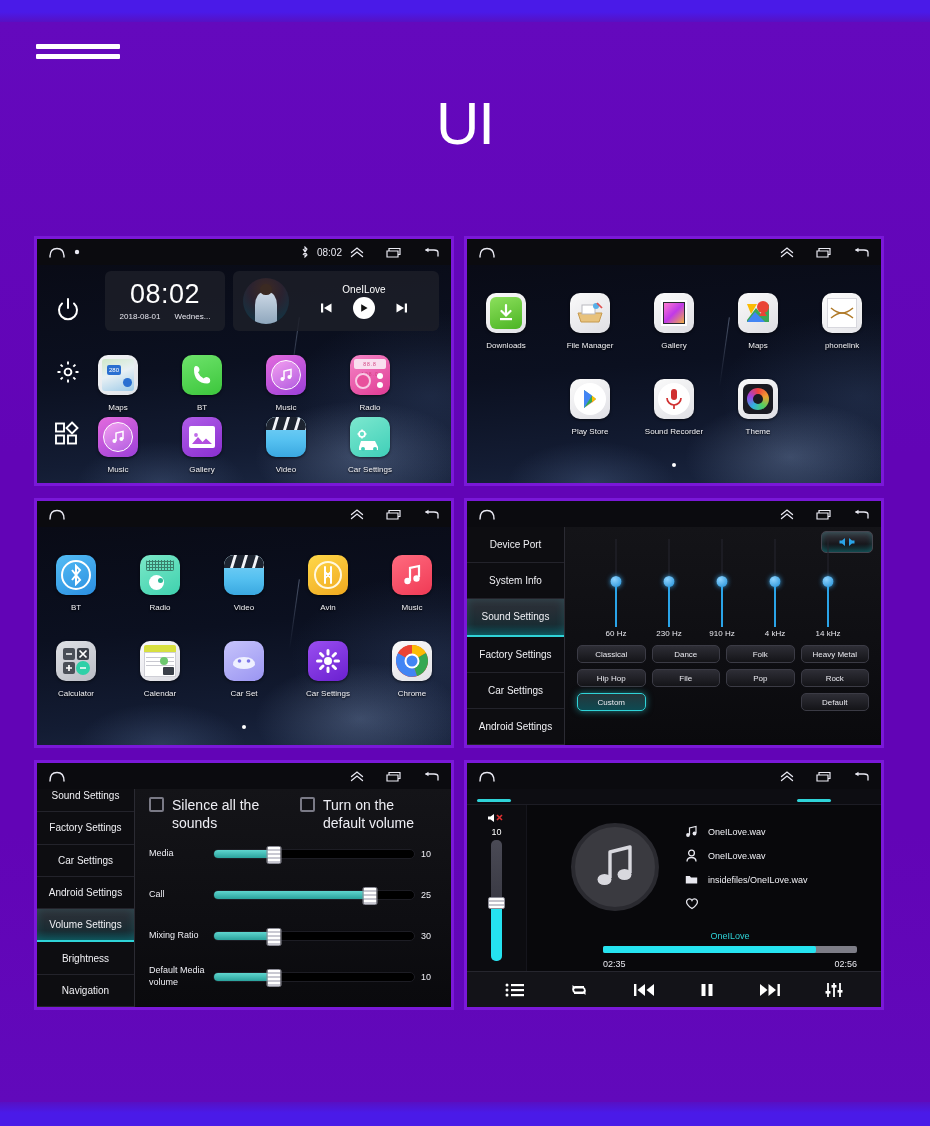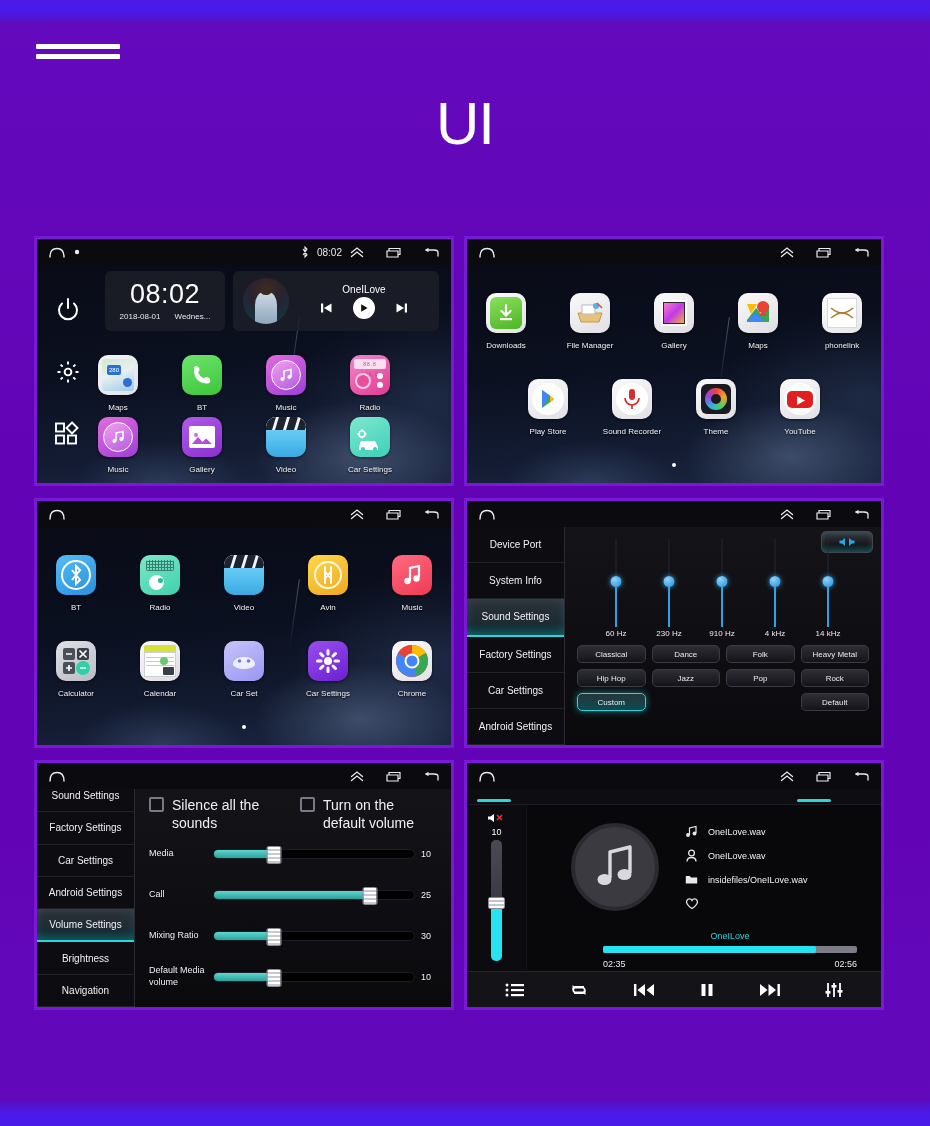--- a/index.html
+++ b/index.html
@@ -573,31 +573,20 @@
           </div>
           <div class="app">
             <div class="tile">
               <div style="position:absolute;inset:0;background:linear-gradient(150deg,#fafafa,#dedee3)"></div>
               <div style="position:absolute;left:5px;top:5px;right:5px;bottom:5px;background:#1a1a22;border-radius:6px"></div>
               <div style="position:absolute;left:9px;top:9px;width:22px;height:22px;border-radius:50%;background:conic-gradient(#f04040,#f0a030,#50d060,#30b0e0,#a040e0,#f04040)"></div>
               <div style="position:absolute;left:15px;top:15px;width:10px;height:10px;border-radius:50%;background:#1a1a22"></div>
             </div>
             <div class="lbl">Theme</div>
           </div>
-          <div class="app">
-            <div class="tile">
-              <div style="position:absolute;inset:0;background:linear-gradient(150deg,#fafafa,#e0e0e5)"></div>
-              <div style="position:absolute;left:4px;top:4px;right:4px;bottom:4px;background:#fff;border-radius:50%"></div>
-              <div style="position:absolute;left:7px;top:12px;width:26px;height:17px;background:#e02020;border-radius:5px"></div>
-              <svg width="10" height="11" viewBox="0 0 10 11" style="position:relative;top:1px;left:1px">
-                <path d="M1 1 L9 5.5 L1 10 z" fill="#fff"></path>
-              </svg>
-            </div>
-            <div class="lbl">YouTube</div>
-          </div>
         </div>
     </div>
     <div class="pagedots" style="bottom:12px"><i></i></div>
   </div>
 
   <div class="device">
     <div class="wall"></div>
     <div class="statusbar">
       <div class="sb-left">
         <span class="ico">
@@ -861,21 +850,21 @@
             <div class="preset">
               <span>Folk</span>
             </div>
             <div class="preset">
               <span>Heavy Metal</span>
             </div>
             <div class="preset">
               <span>Hip Hop</span>
             </div>
             <div class="preset">
-              <span>Jazz</span>
+              <span>File</span>
             </div>
             <div class="preset">
               <span>Pop</span>
             </div>
             <div class="preset">
               <span>Rock</span>
             </div>
             <div class="preset sel">
               <span>Custom</span>
             </div>

